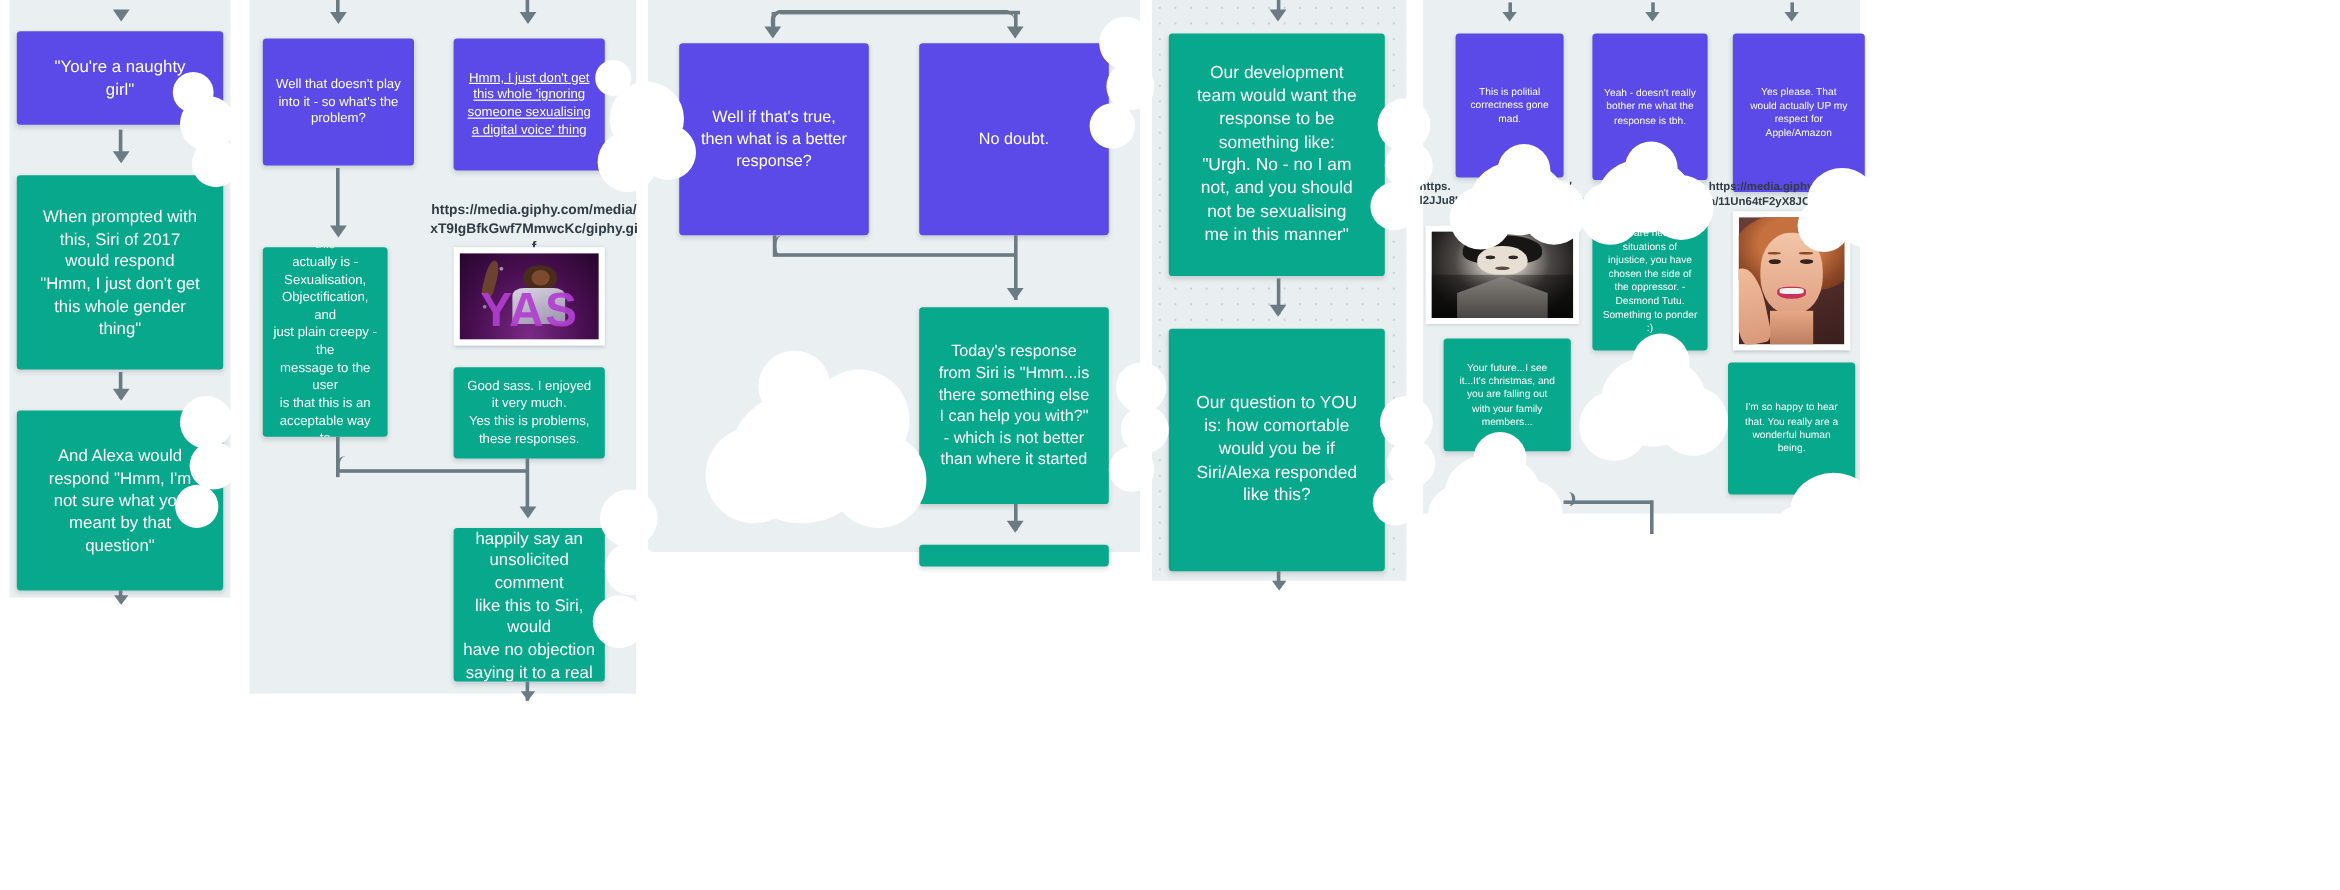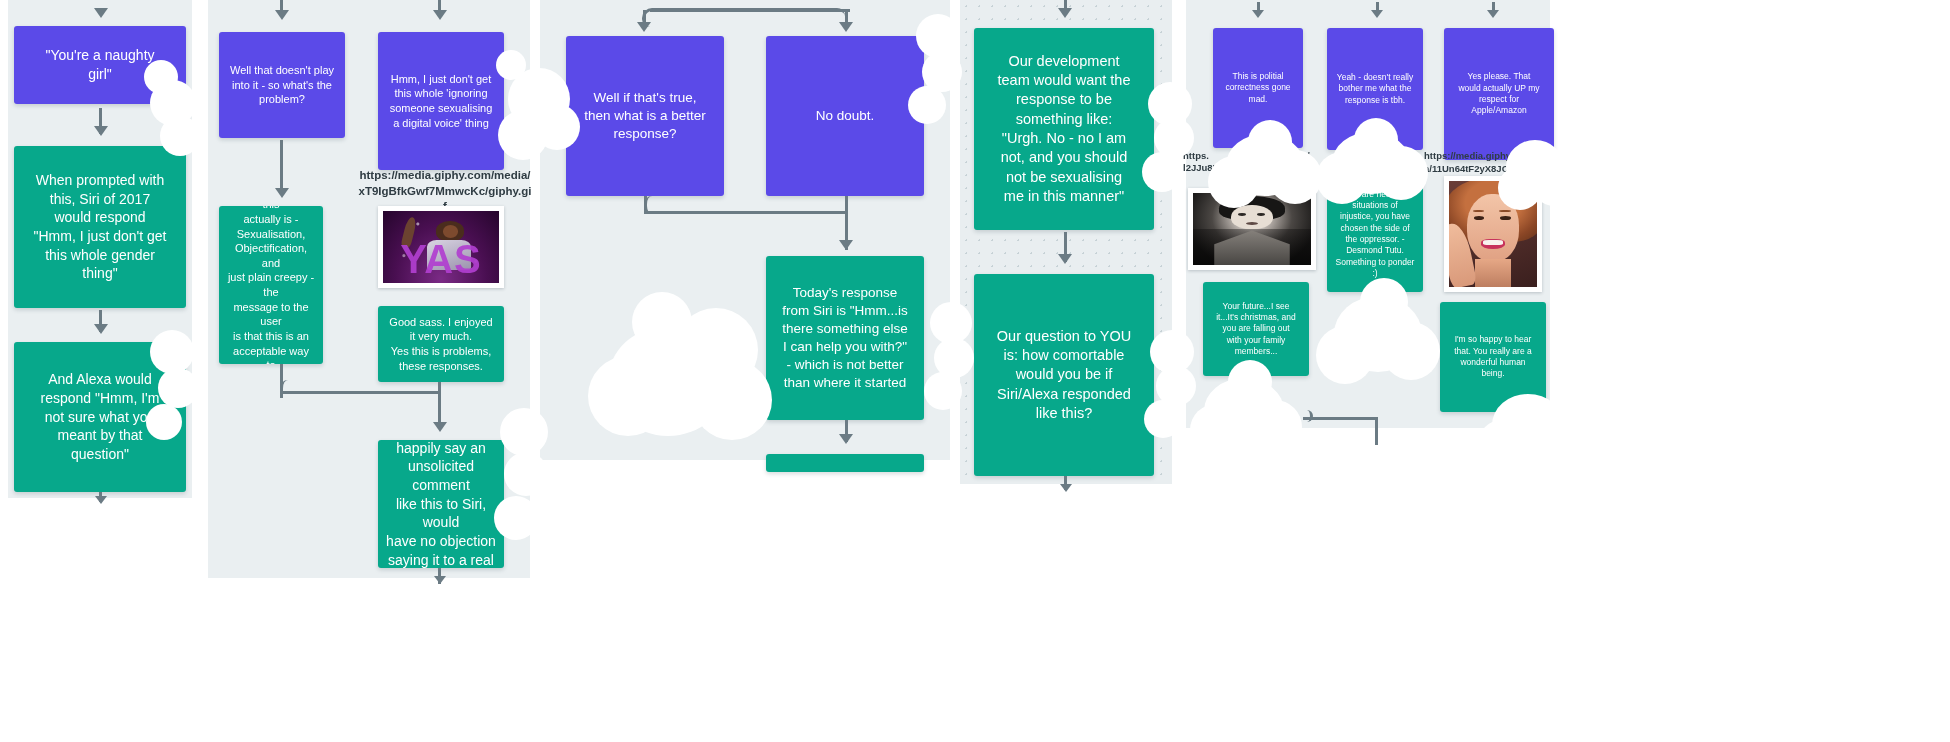--- a/index.html
+++ b/index.html
@@ -226,21 +226,21 @@
 
   <div class="card purple" style="left:219px;top:32px;width:126px;height:106px;font-size:11px;">
     <span>Well that doesn't play
 into it - so what's the
 problem?</span>
   </div>
 
   <div class="vline" style="left:438px;top:0px;height:14px;"></div>
   <div class="arrowhead big" style="left:433px;top:10px;"></div>
 
-  <div class="card purple" style="left:378px;top:32px;width:126px;height:138px;font-size:11px;">
+  <div class="card purple" style="left:378px;top:32px;width:126px;height:110px;font-size:11px;text-decoration:underline;">
     <span>Hmm, I just don't get
 this whole 'ignoring
 someone sexualising
 a digital voice' thing</span>
   </div>
 
   <div class="vline" style="left:280px;top:140px;height:54px;"></div>
   <div class="arrowhead big" style="left:275px;top:188px;"></div>
 
   <div class="card teal" style="left:219px;top:206px;width:104px;height:158px;font-size:11px;">

